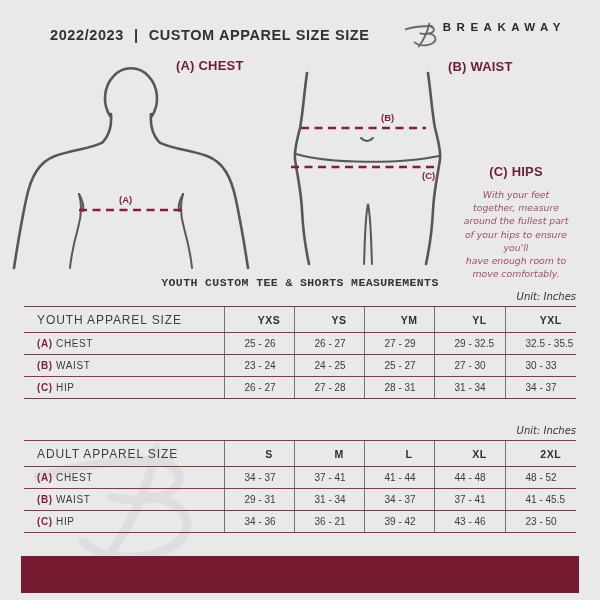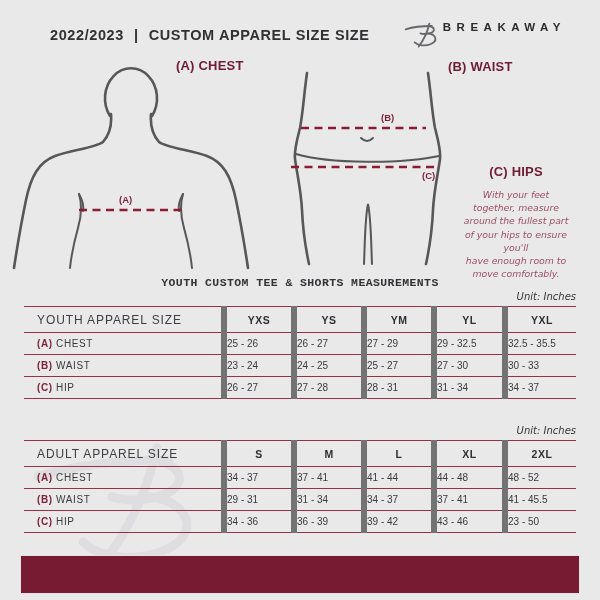--- a/index.html
+++ b/index.html
@@ -39,21 +39,21 @@
     font-weight: bold; font-size: 11.5px; letter-spacing: 0.4px; color: #343336; font-family: Liberation Mono, monospace; }
   .tbl-unit { position: absolute; left: 24px; width: 552px; text-align: right;
     font-style: italic; font-size: 10px; color: #343436; font-family: "DejaVu Sans", sans-serif; }
   table.size-table {
     position: absolute; left: 24px; width: 552px;
     border-collapse: collapse; table-layout: fixed;
   }
   .size-table th, .size-table td { border-bottom: 1px solid #963047; padding: 0; }
   .size-table tr.head th { border-top: 1px solid #963047; height: 25px; }
   .size-table tr.data td { height: 21px; }
-  .size-table th:not(.c0), .size-table td:not(.c0) { border-left: 6px solid #737373; }
+  .size-table th:not(.c0), .size-table td:not(.c0) { border-left: 1px solid #737373; padding-left: 20px; }
   .size-table .c0 { text-align: left; padding-left: 13px; }
   .size-table tr.head .c0 { font-weight: normal; font-size: 12px; letter-spacing: 0.9px; color: #3e3e40; }
   .size-table tr.head th { font-size: 10.5px; color: #2f2f31; letter-spacing: 0.5px; }
   .size-table tr.data td { font-size: 10px; color: #3a3a3c; text-align: left; }
   .size-table tr.data td.c0 { text-align: left; letter-spacing: 0.6px; }
   .row-key { font-weight: bold; color: #7c1f38; }
   .z1 { z-index: 1; position: absolute; }
   
   #watermark { position: absolute; left: 30px; top: 416px; z-index: 0; color: #dcdcdf; opacity: 0.8; }
   #footer-bar {
@@ -216,21 +216,21 @@
       <td class="c0"><span class="row-key">(B)</span> <span>WAIST</span></td>
       <td>29 - 31</td>
       <td>31 - 34</td>
       <td>34 - 37</td>
       <td>37 - 41</td>
       <td>41 - 45.5</td>
     </tr>
     <tr class="data">
       <td class="c0"><span class="row-key">(C)</span> <span>HIP</span></td>
       <td>34 - 36</td>
-      <td>36 - 39</td>
+      <td>36 - 21</td>
       <td>39 - 42</td>
       <td>43 - 46</td>
       <td>23 - 50</td>
     </tr>
   </tbody>
     </table>
 
   <div id="footer-bar"></div>
 </div>
 

